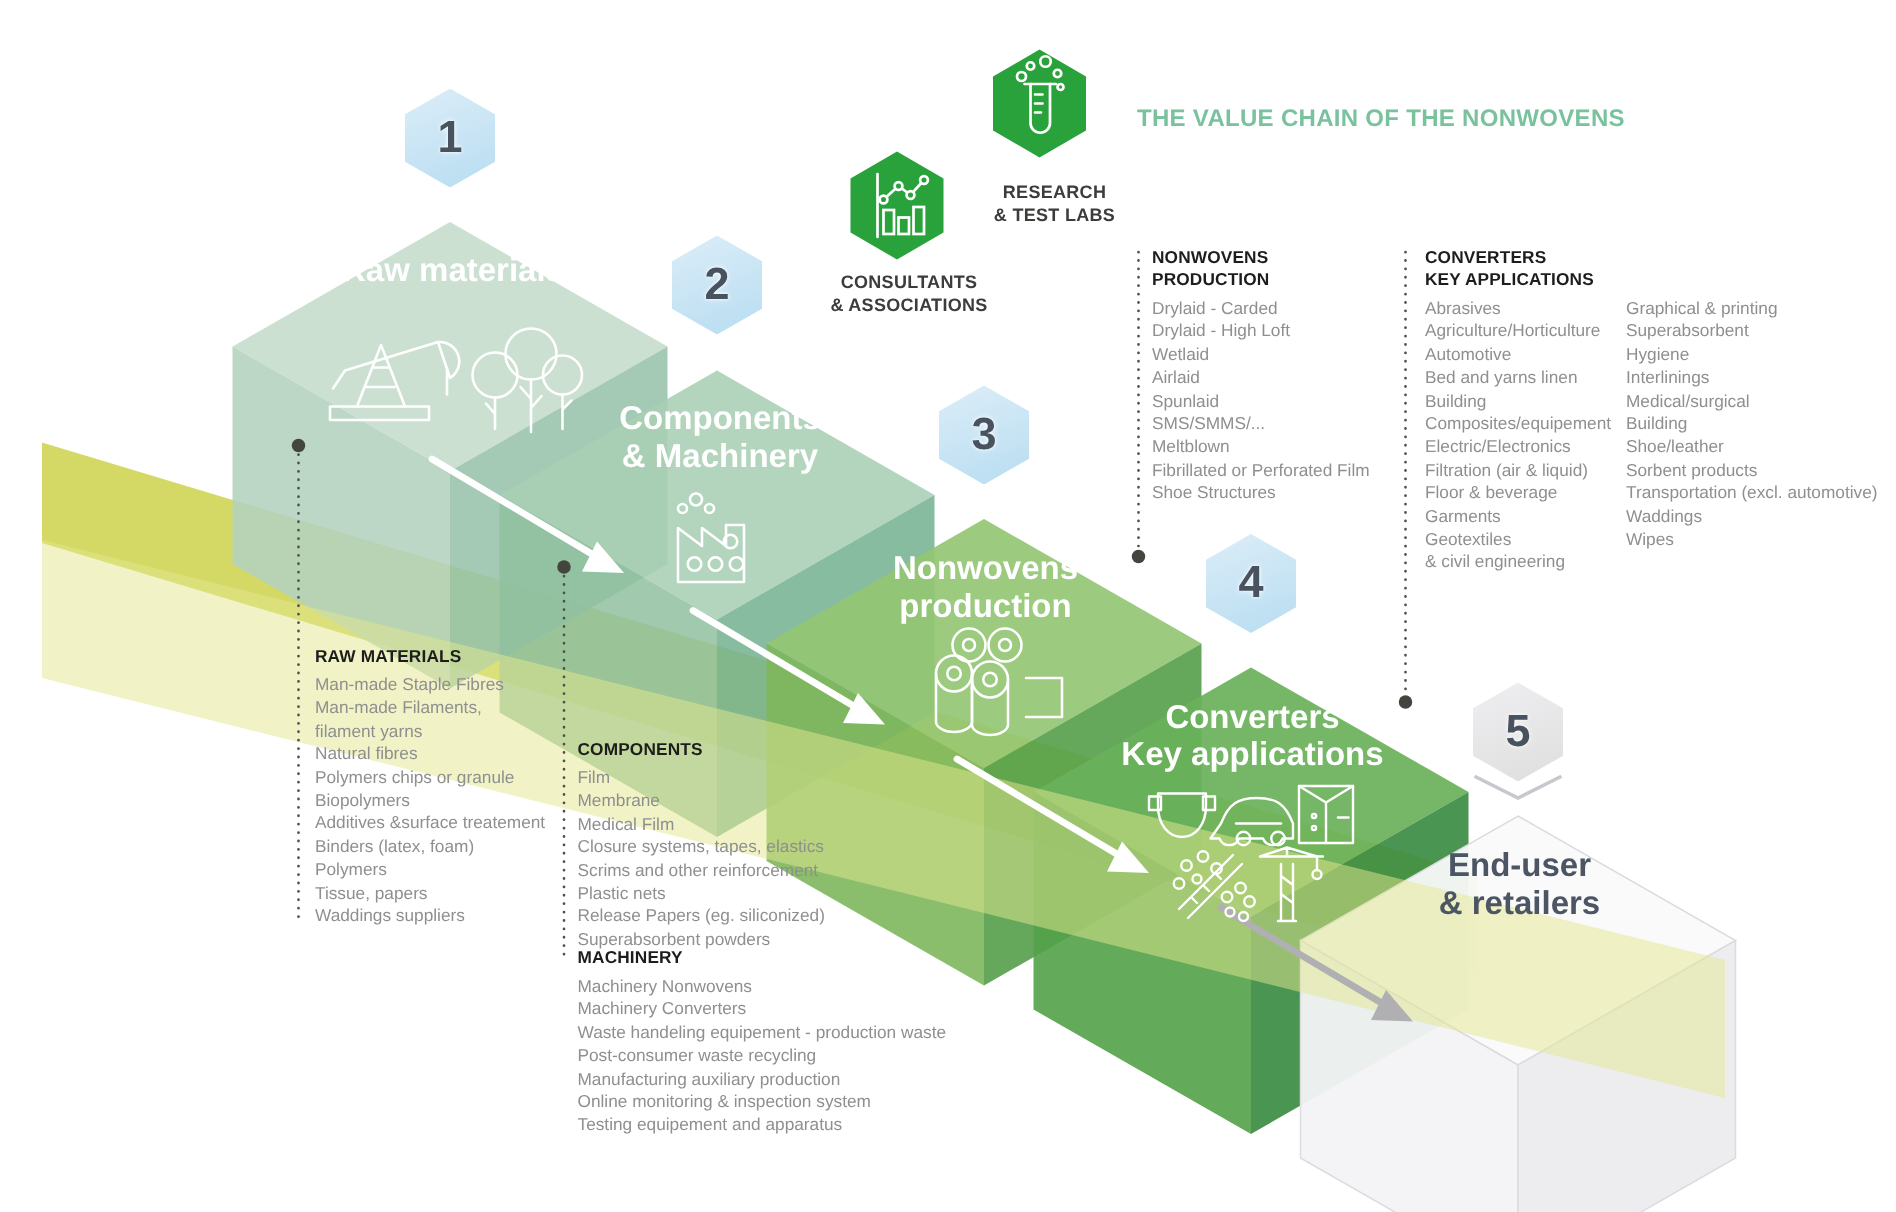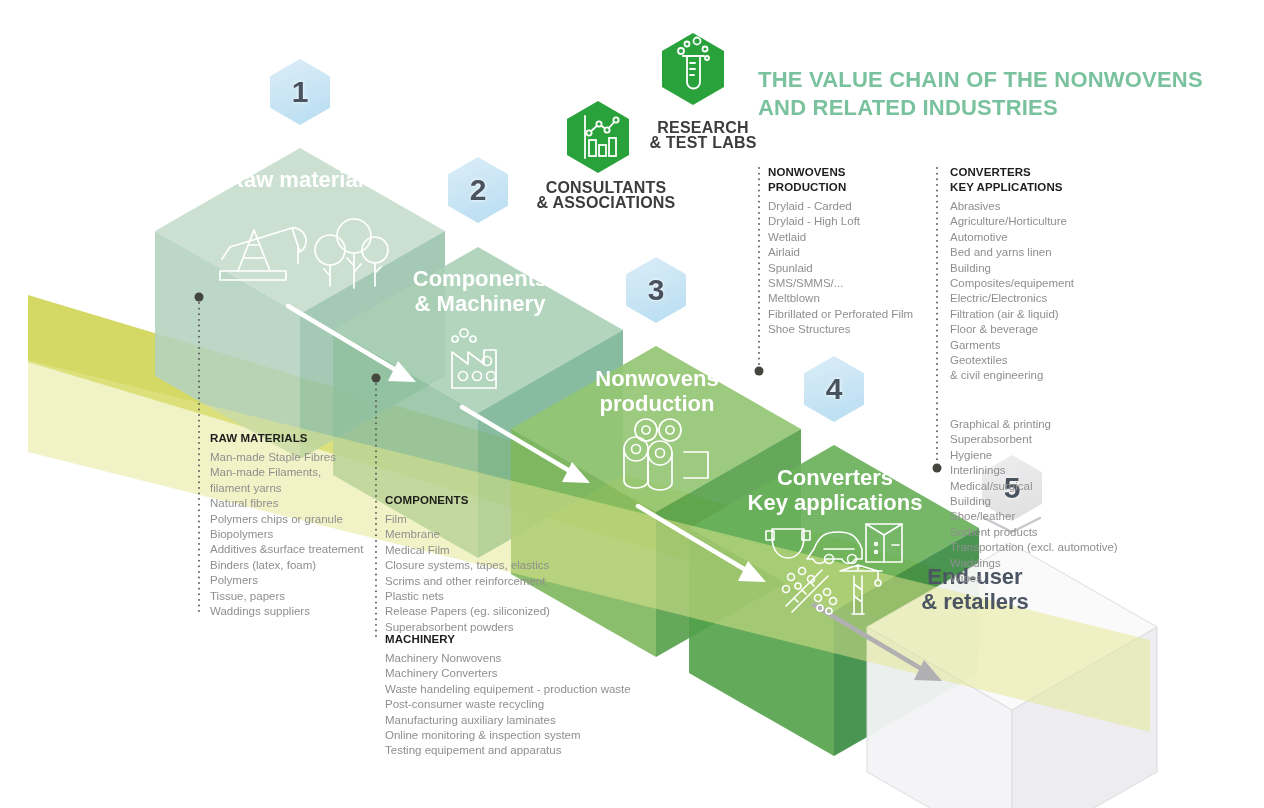--- a/index.html
+++ b/index.html
@@ -6,25 +6,25 @@
   .canvas{
     position:relative;width:1264px;height:808px;overflow:hidden;background:#fff;
     font-family:"Liberation Sans",sans-serif;
   }
   .abs{position:absolute;}
   svg.bg{position:absolute;left:0;top:0;}
   .pre{white-space:pre-line;}
   
   .title{
     left:758px;top:66px;width:480px;
-    font-size:22px;line-height:28px;font-weight:800;color:#79c29d;letter-spacing:.2px;
+    font-size:16px;line-height:28px;font-weight:800;color:#79c29d;letter-spacing:.2px;
   }
   
   .support-label{
-    font-size:16px;line-height:14.5px;font-weight:700;color:#3c3c3b;text-align:center;letter-spacing:.2px;
+    font-size:12px;line-height:14.5px;font-weight:700;color:#3c3c3b;text-align:center;letter-spacing:.2px;
   }
   .support-consultants{left:536px;top:181px;width:140px;}
   .support-research{left:643px;top:121px;width:120px;}
   
   .badge{
     width:60px;height:66px;
     clip-path:polygon(50% 0,100% 26%,100% 74%,50% 100%,0 74%,0 26%);
     background:linear-gradient(160deg,#dcedf8 0%,#bede f2 40%,#a9d6ee 100%);
     background:linear-gradient(160deg,#dcedf8 0%,#b7ddf1 100%);
     display:flex;align-items:center;justify-content:center;
@@ -36,35 +36,35 @@
   }
   
   .stage-label{
     font-size:22px;line-height:25px;font-weight:700;color:#ffffff;text-align:center;
   }
   .stage-label.dark{color:#4b5563;}
   .s1{left:182px;top:167px;width:240px;}
   .s2{left:360px;top:266px;width:240px;}
   .s3{left:537px;top:366px;width:240px;}
   .s4{left:700px;top:465px;width:270px;}
-  .s5{left:855px;top:564px;width:240px;}
+  .s5{left:893px;top:564px;width:240px;}
   
   .list{font-size:11.5px;}
   .list-heading{
     font-weight:700;color:#1d1d1b;line-height:15px;margin-bottom:4px;letter-spacing:.1px;
   }
   .list-item{color:#8f8f8e;line-height:15.4px;}
   .l-raw{left:210px;top:431px;width:175px;}
   .l-comp{left:385px;top:493px;width:245px;}
   .l-mach{left:385px;top:632px;width:250px;}
   .l-nonw{left:768px;top:165px;width:170px;}
   .l-conv{left:950px;top:165px;width:310px;}
-  .cols{display:flex;gap:6px;flex-direction:column;}
+  .cols{display:flex;gap:6px;}
   .col1{width:128px;}
-  .col2{width:176px;margin-top:27px;}
+  .col2{width:176px;}
 </style>
 </head>
 <body>
 
 <div class="canvas">
 
   <svg class="bg" width="1264" height="808" viewBox="0 0 1264 808">
 
     <polygon points="28,295 985,583 985,650 28,362" fill="#d2d75e" fill-opacity="0.95"></polygon>
 
@@ -241,21 +241,20 @@
           <circle cx="687" cy="44" r="2.5"></circle>
         <circle cx="697" cy="41" r="3.5"></circle>
           <circle cx="705" cy="49" r="2.5"></circle>
           <circle cx="707" cy="58" r="2"></circle>
       </g>
     </g>
   </svg>
 
   <div class="abs title">
     <div>THE VALUE CHAIN OF THE NONWOVENS</div>
-    <div>AND RELATED INDUSTRIES</div>
   </div>
 
   <div class="abs support-label support-consultants pre">CONSULTANTS
 &amp; ASSOCIATIONS</div>
   <div class="abs support-label support-research pre">RESEARCH
 &amp; TEST LABS</div>
 
   <div class="abs badge" style="left:270px;top:59px;">
     <span class="badge-number">1</span>
     </div>
@@ -313,21 +312,21 @@
       </div>
   </div>
 
   <div class="abs list l-mach">
     <div class="list-heading pre">MACHINERY</div>
     <div>
         <div class="list-item">Machinery Nonwovens</div>
         <div class="list-item">Machinery Converters</div>
         <div class="list-item">Waste handeling equipement - production waste</div>
         <div class="list-item">Post-consumer waste recycling</div>
-        <div class="list-item">Manufacturing auxiliary laminates</div>
+        <div class="list-item">Manufacturing auxiliary production</div>
         <div class="list-item">Online monitoring &amp; inspection system</div>
         <div class="list-item">Testing equipement and apparatus</div>
       </div>
   </div>
 
   <div class="abs list l-nonw">
     <div class="list-heading pre">NONWOVENS
 PRODUCTION</div>
     <div>
         <div class="list-item">Drylaid - Carded</div>

